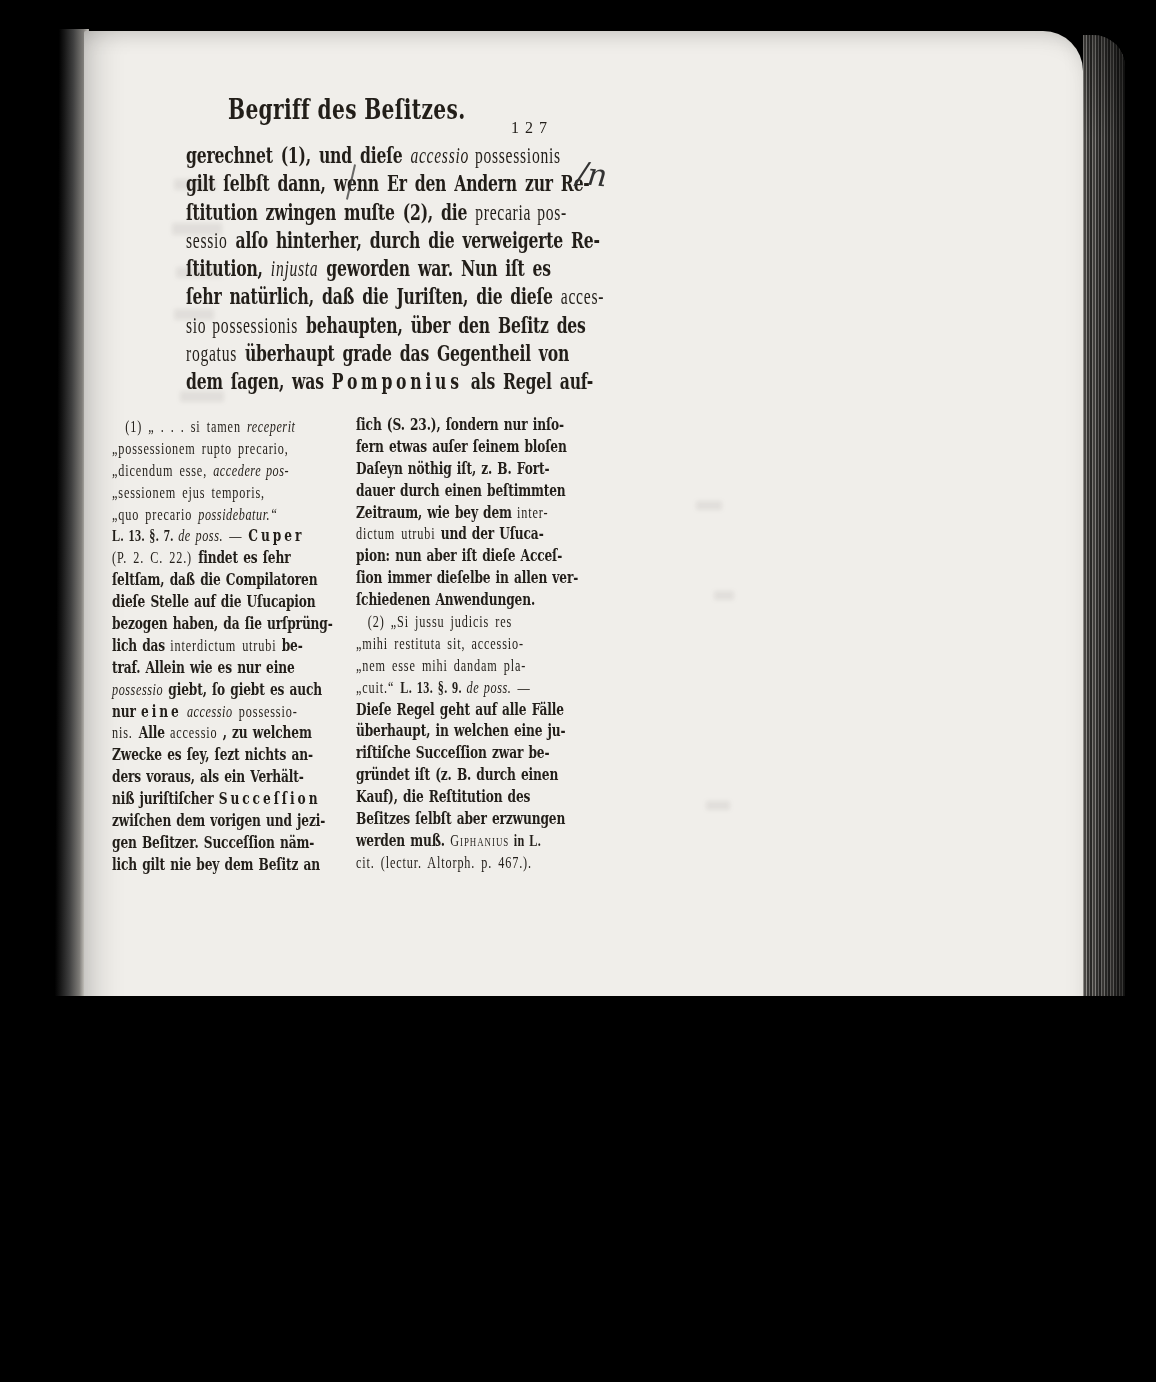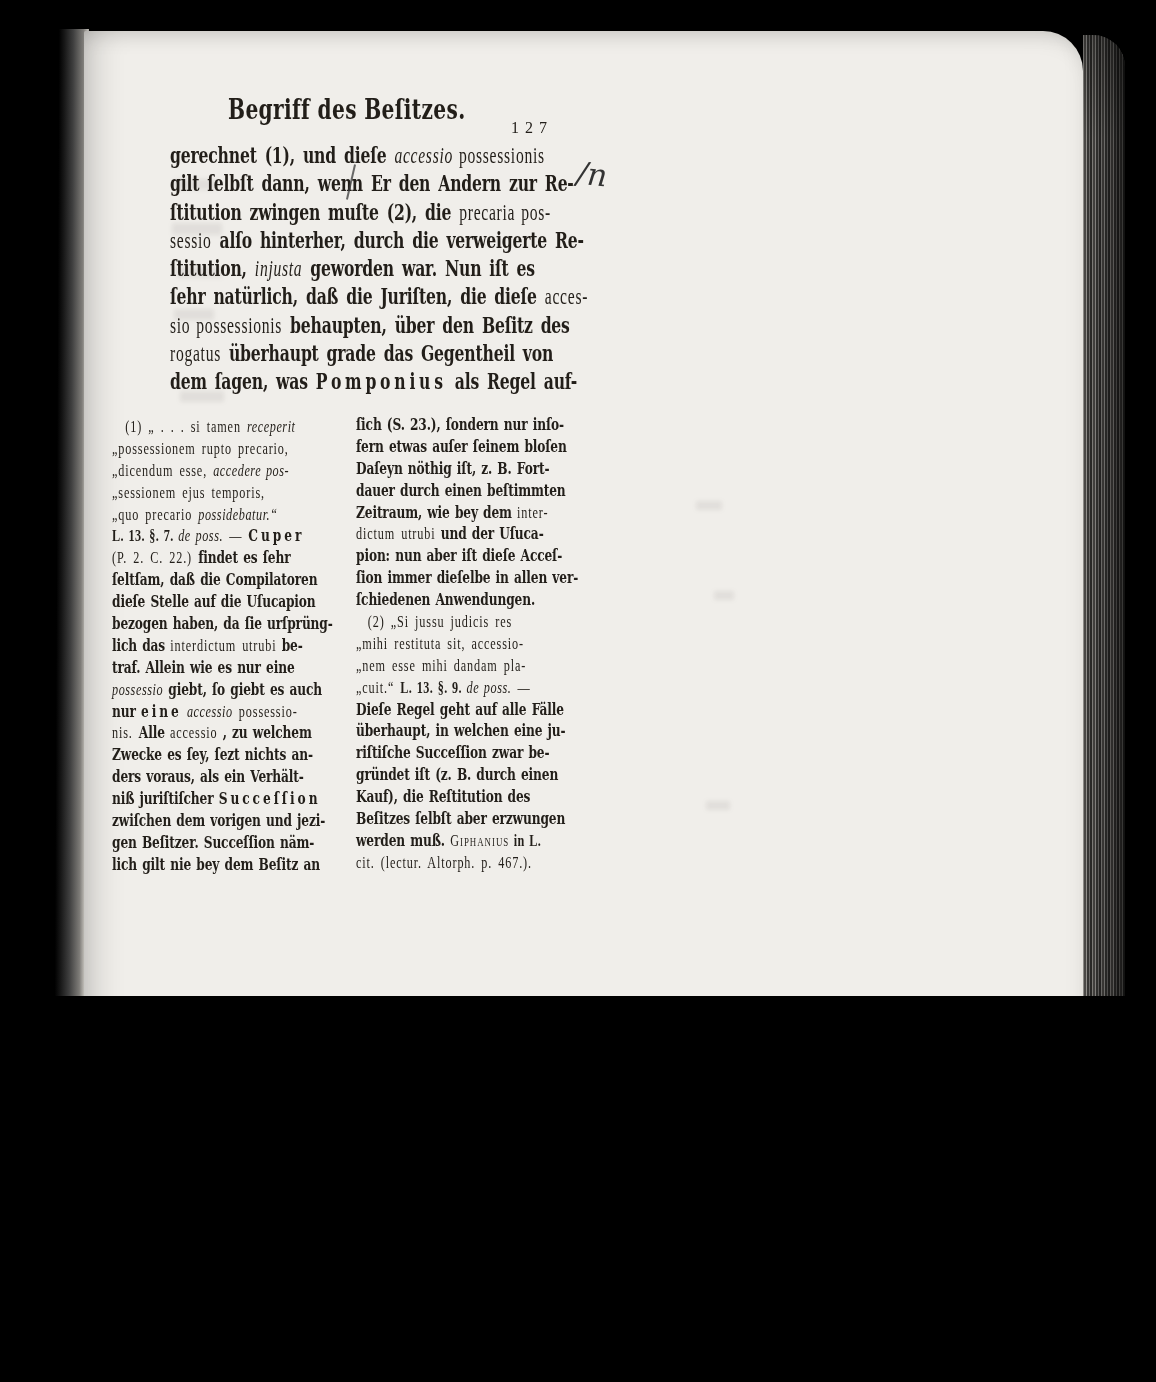--- a/index.html
+++ b/index.html
@@ -45,21 +45,21 @@
 
   .header-title {
     position:absolute; left:228px; top:93px; font-size:28px; font-weight:bold;
     white-space:nowrap; transform:scaleX(0.72); transform-origin:0 0; letter-spacing:0.5px;
   }
   .page-number {
     position:absolute; left:511px; top:99px; font-size:16px; letter-spacing:6px;
     font-family:"Liberation Serif",serif; color:var(--ink,#221e19);margin-top:20px;
   }
 
-  .main-text { position:absolute; left:170px; top:141px; width:600px; }
+  .main-text { position:absolute; left:186px; top:141px; width:600px; }
   .main-text .tline {
     height:28.3px; white-space:nowrap; font-size:23px; word-spacing:4px; letter-spacing:-0.3px;
     transform:scaleX(0.68); transform-origin:0 0;
   }
 
   .fn { position:absolute; width:320px; }
   .fn .tline {
     height:21.9px; white-space:nowrap; font-size:16.5px; word-spacing:1.5px; letter-spacing:-0.2px;
     transform:scaleX(0.74); transform-origin:0 0;
   }

